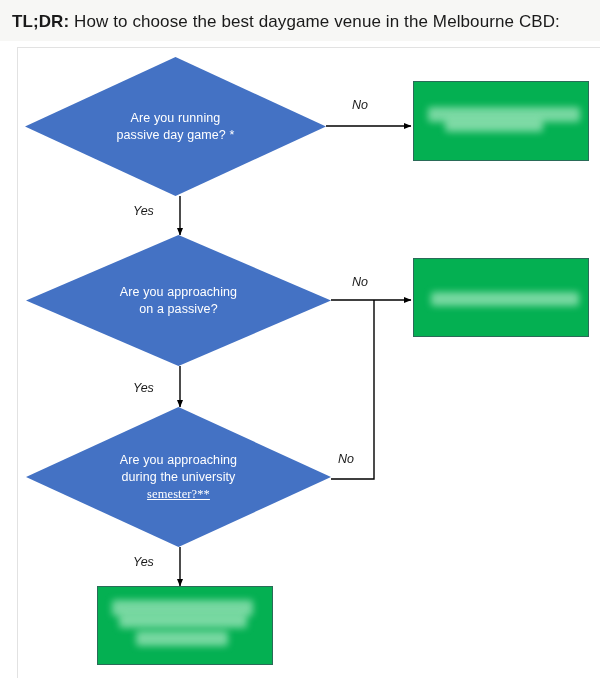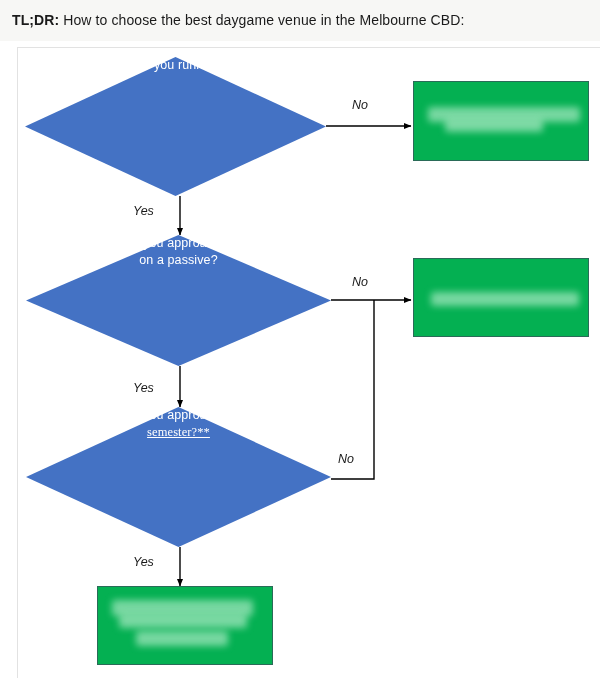--- a/index.html
+++ b/index.html
@@ -20,21 +20,21 @@
     position: absolute;
     left: 0; top: 0;
     width: 600px; height: 41px;
     background: #f7f7f5;
     box-sizing: border-box;
   }
   #header-text {
     position: absolute;
     left: 12px;
     top: 12px;
-    font-size: 14px;
+    font-size: 17px;
     color: #1a1a1a;
     white-space: nowrap;
     letter-spacing: 0.1px;
   }
   #header-text .tldr {
     font-weight: bold;
   }
   
   #diagram-frame {
     position: absolute;
@@ -49,21 +49,21 @@
   }
   #canvas {
     position: absolute;
     left: 0; top: 0;
     width: 600px; height: 678px;
   }
   
   .diamond {
     position: absolute;
     display: flex;
-    align-items: flex-start;
+    align-items: center;
     justify-content: center;
   }
   .diamond-shape {
     position: absolute;
     left: 0; top: 0;
     width: 100%;
     height: 100%;
   }
   .diamond-label {
     position: relative;
@@ -129,39 +129,41 @@
 
     <line x1="180" y1="547" x2="180" y2="586" stroke="#000000" stroke-width="1.4" marker-end="url(#arrow)"></line>
   </svg>
 
   <div class="diamond" style="left:25px; top:57px; width:301px; height:139px;">
     <svg class="diamond-shape" viewBox="0 0 301 139" preserveAspectRatio="none">
       <polygon points="150.5,0 301,69.5 150.5,139 0,69.5" fill="#4472c4"></polygon>
     </svg>
     <div class="diamond-label">
       <div>Are you running</div>
+      <div>passive day game? *</div>
     </div>
   </div>
 
   <div class="diamond" style="left:26px; top:235px; width:305px; height:131px;">
     <svg class="diamond-shape" viewBox="0 0 305 131" preserveAspectRatio="none">
       <polygon points="152.5,0 305,65.5 152.5,131 0,65.5" fill="#4472c4"></polygon>
     </svg>
     <div class="diamond-label">
       <div>Are you approaching</div>
       <div>on a passive?</div>
     </div>
   </div>
 
   <div class="diamond" style="left:26px; top:407px; width:305px; height:140px;">
     <svg class="diamond-shape" viewBox="0 0 305 140" preserveAspectRatio="none">
       <polygon points="152.5,0 305,70 152.5,140 0,70" fill="#4472c4"></polygon>
     </svg>
     <div class="diamond-label">
       <div>Are you approaching</div>
+      <div>during the university</div>
       <div class="underline-seg">semester?**</div>
     </div>
   </div>
 
   <div class="green-box" style="left:413px; top:81px; width:176px; height:80px;">
     <div class="blur-line" style="left:14px; top:25px; width:152px; height:15px;"></div>
     <div class="blur-line" style="left:31px; top:37px; width:98px; height:13px;"></div>
   </div>
 
   <div class="green-box" style="left:413px; top:258px; width:176px; height:79px;">

